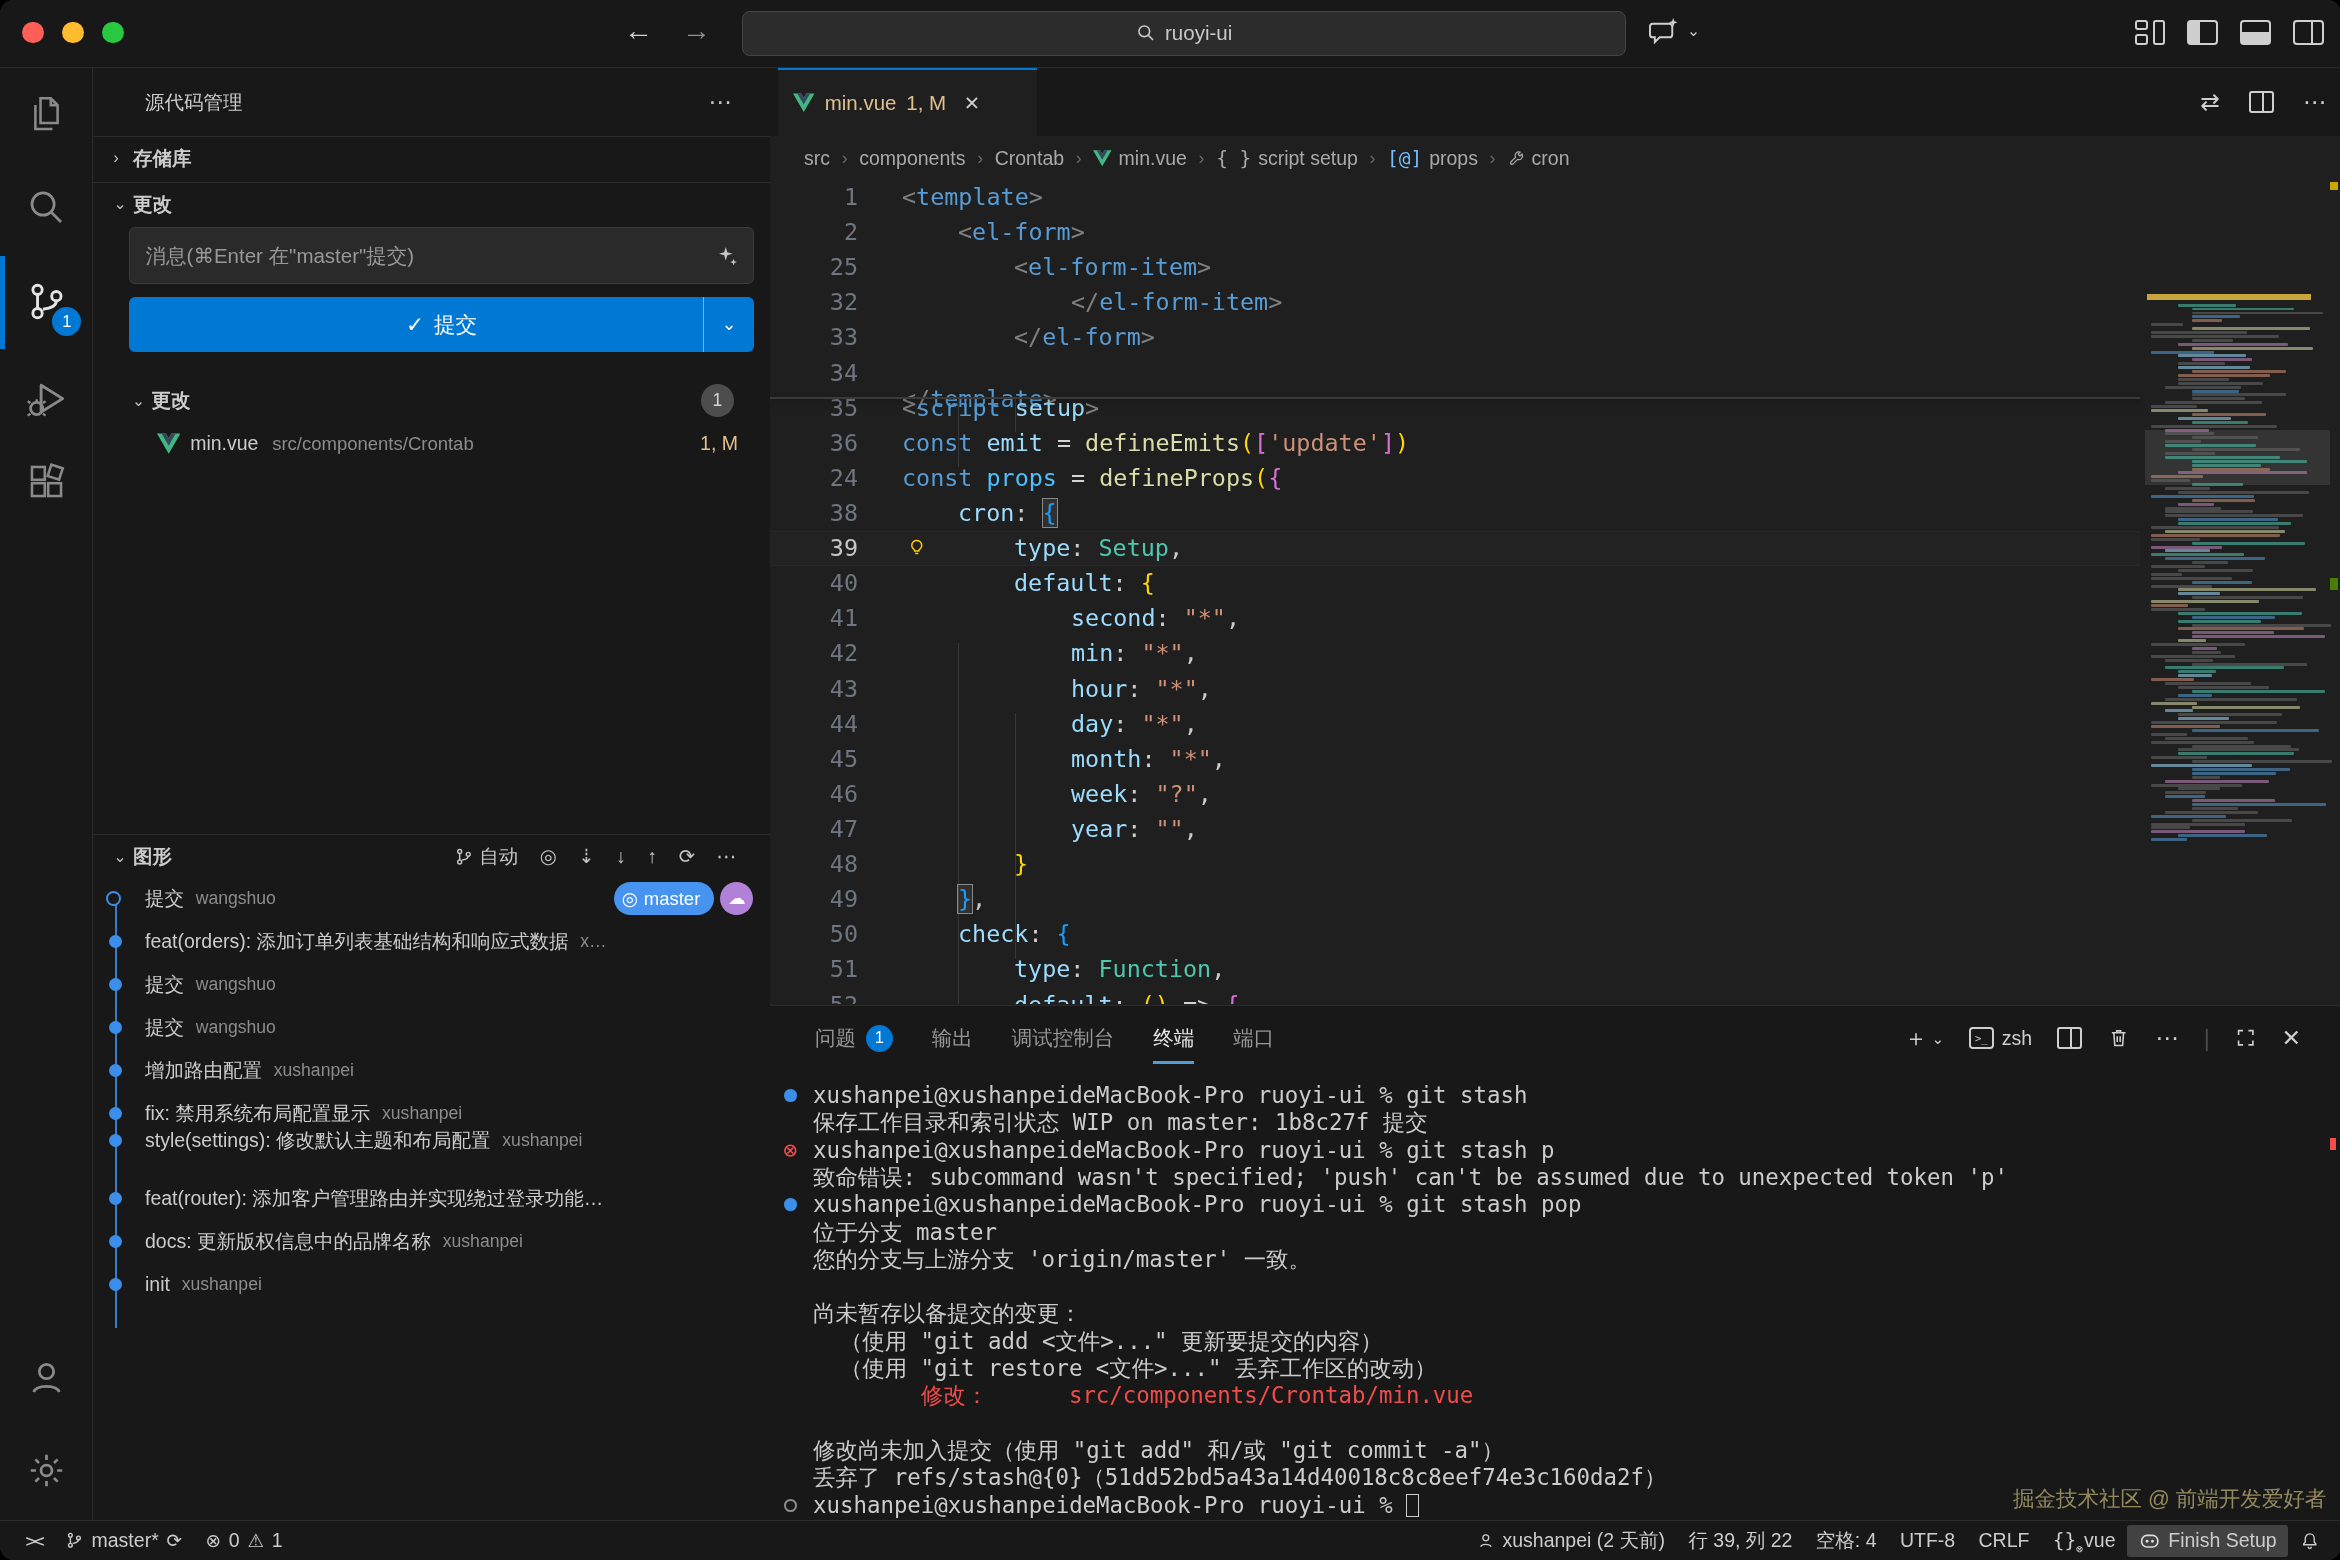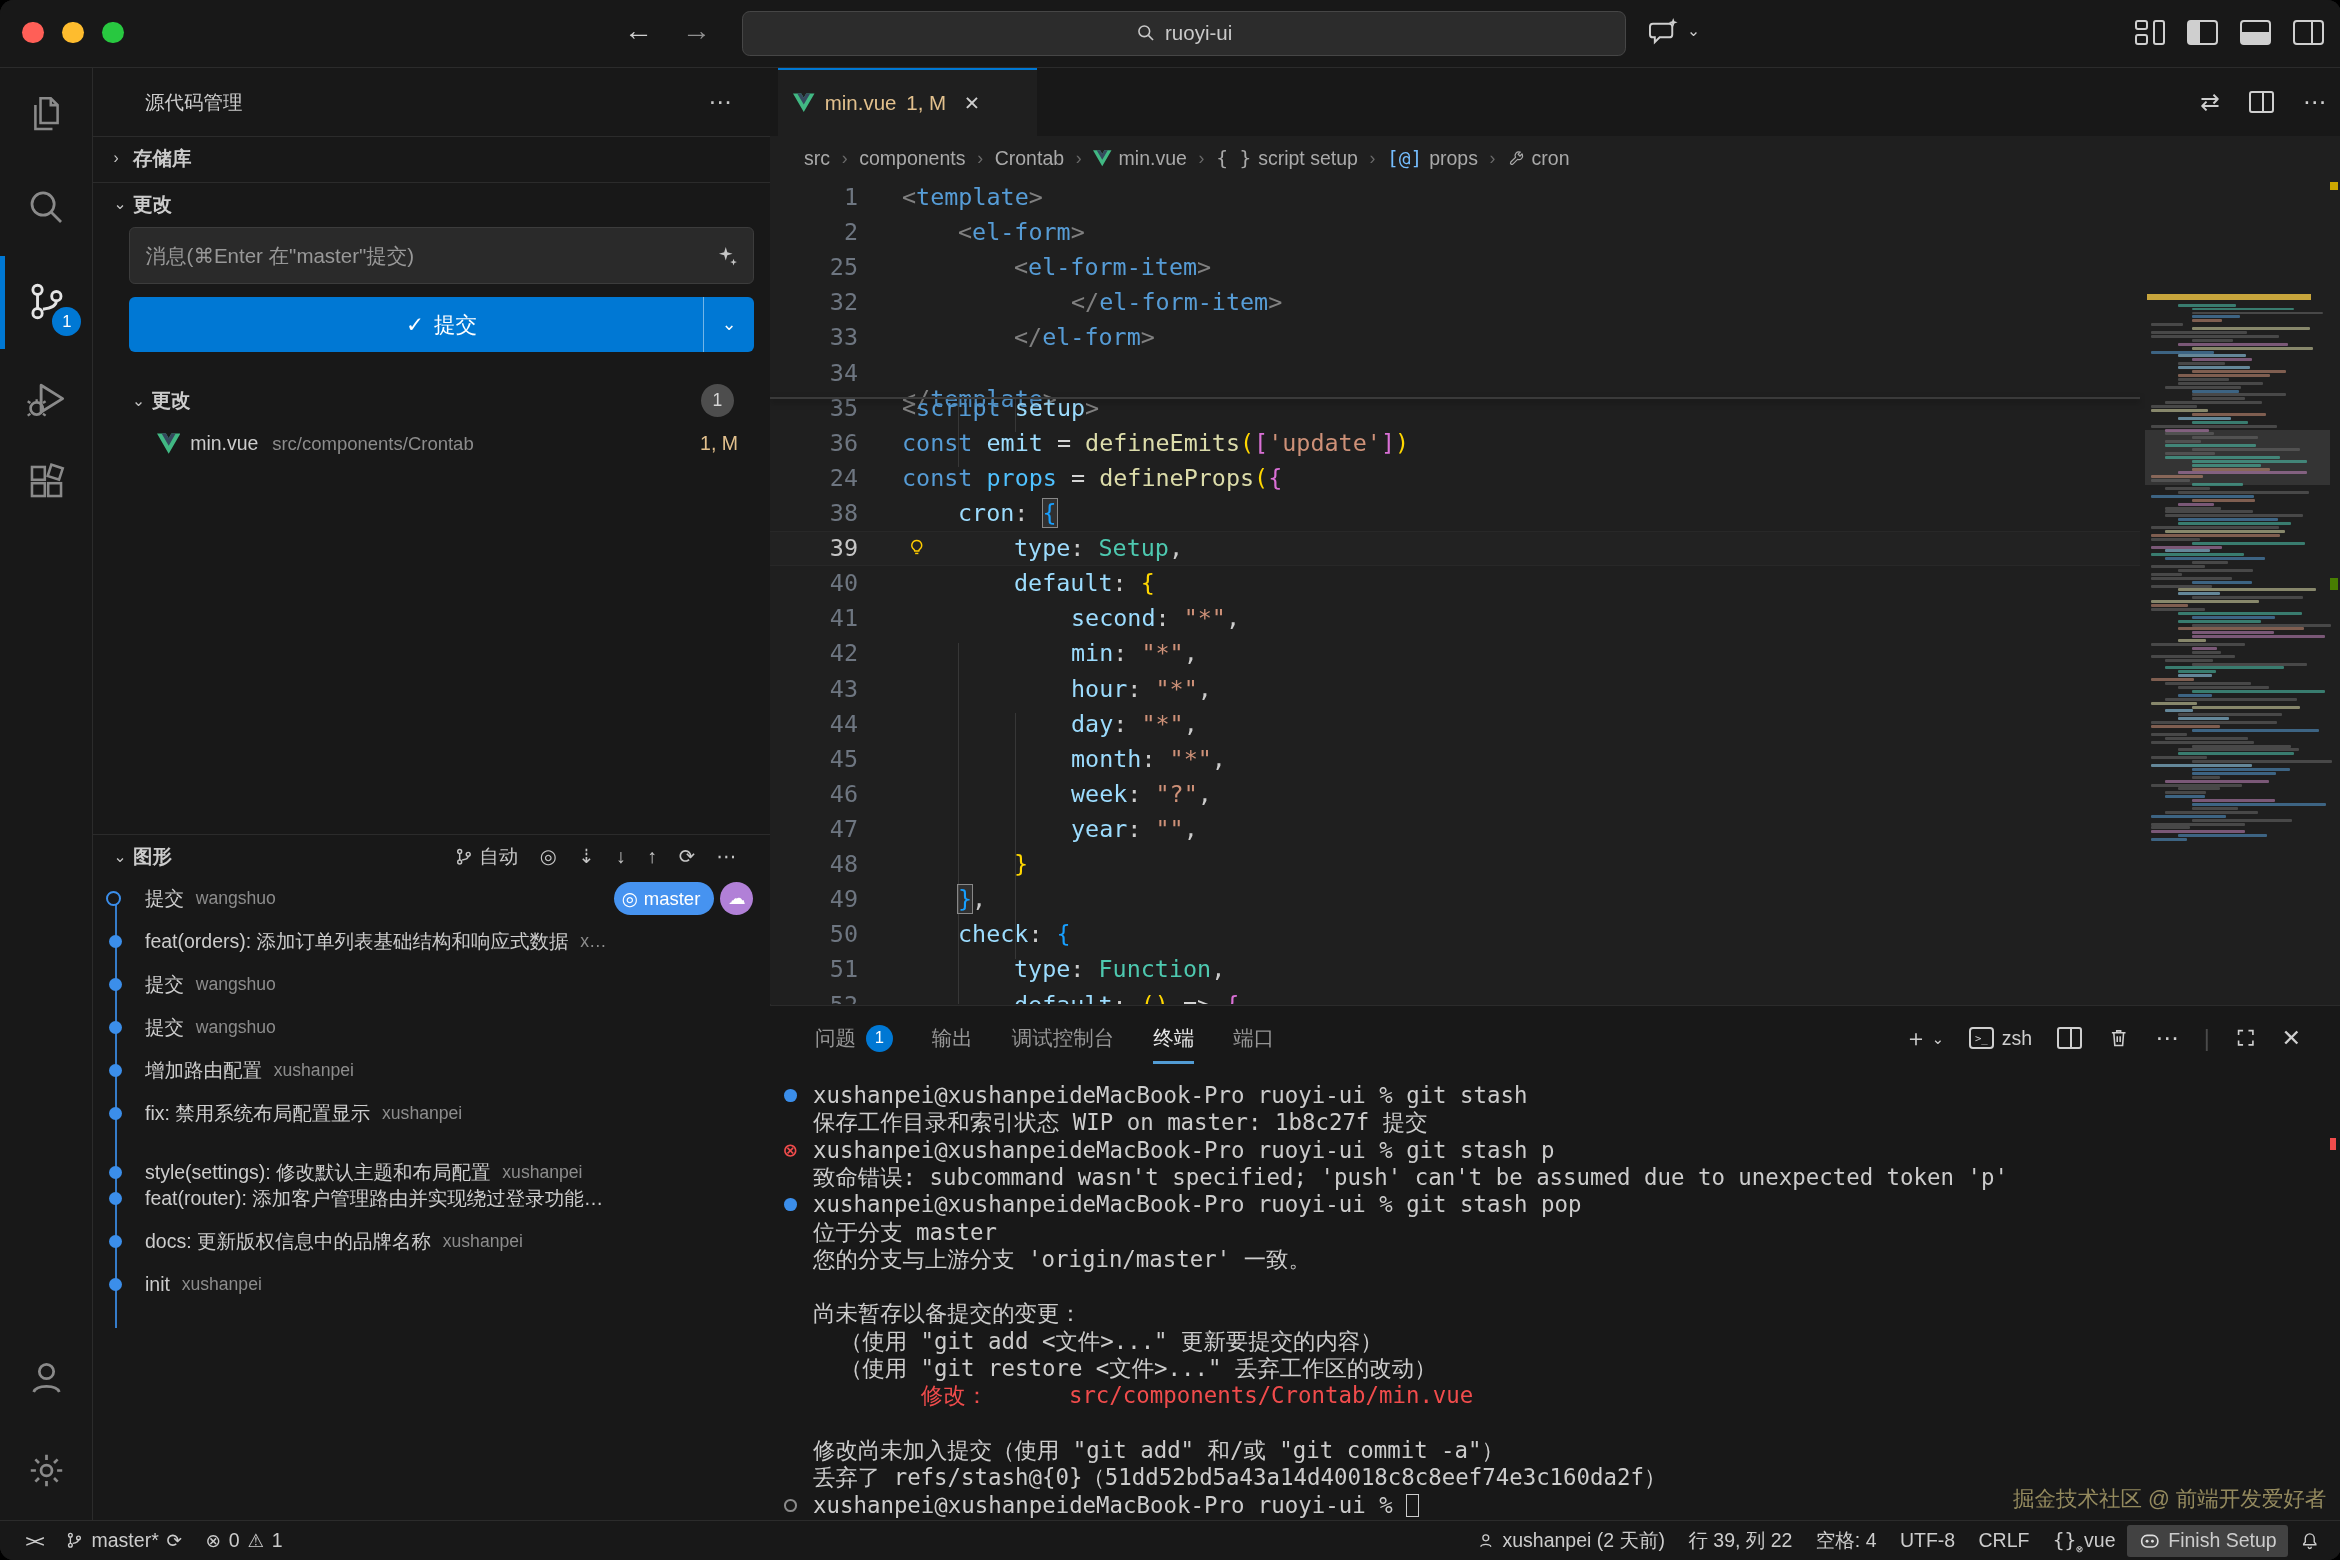--- a/index.html
+++ b/index.html
@@ -298,21 +298,21 @@
         <div class="commit-row" style="top: 172px;">
           <div class="cdot"></div>
           <span class="cmsg">增加路由配置</span>
           <span class="cauthor">xushanpei</span>
         </div>
         <div class="commit-row" style="top: 215px;">
           <div class="cdot"></div>
           <span class="cmsg">fix: 禁用系统布局配置显示</span>
           <span class="cauthor">xushanpei</span>
         </div>
-        <div class="commit-row" style="top: 274px;">
+        <div class="commit-row" style="top: 242px;">
           <div class="cdot"></div>
           <span class="cmsg">style(settings): 修改默认主题和布局配置</span>
           <span class="cauthor">xushanpei</span>
         </div>
         <div class="commit-row" style="top: 300px;">
           <div class="cdot"></div>
           <span class="cmsg">feat(router): 添加客户管理路由并实现绕过登录功能…</span>
         </div>
         <div class="commit-row" style="top: 343px;">
           <div class="cdot"></div>

